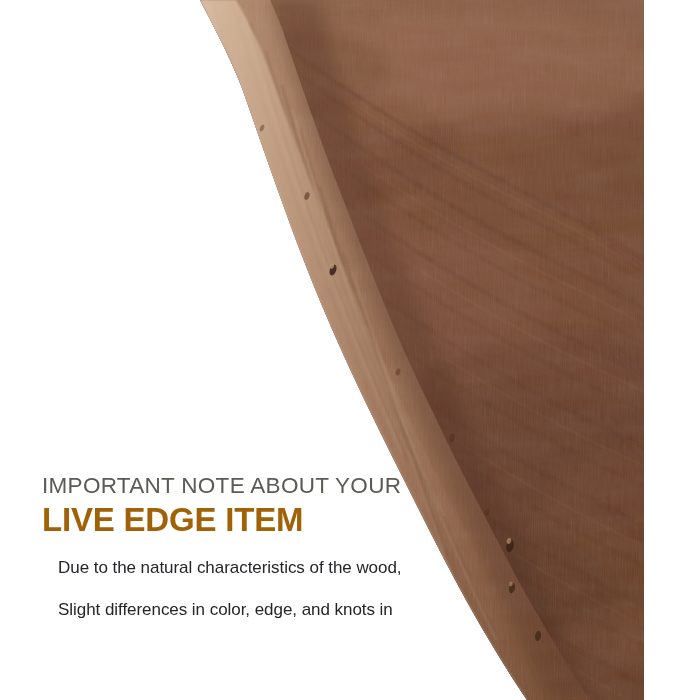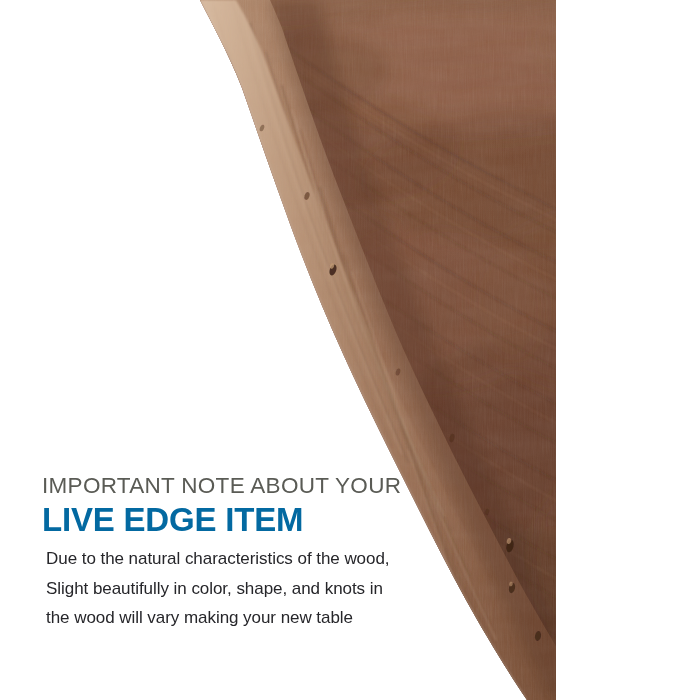--- a/index.html
+++ b/index.html
@@ -4,21 +4,21 @@
 <style>
   html,body{margin:0;padding:0;}
   body{
     width:700px;height:700px;
     background:#ffffff;
     font-family:"Liberation Sans", sans-serif;
     overflow:hidden;
   }
   #stage{
     position:relative;
-    width:556px;height:700px;
+    width:644px;height:700px;
     background:#ffffff;
     overflow:hidden;
   }
 
   
   #photo{
     position:absolute;inset:0;
     width:700px;height:700px;
   }
   #photo svg{display:block;width:700px;height:700px;}
@@ -36,33 +36,33 @@
     letter-spacing:0.3px;
     color:#5a5b55;
     font-weight:400;
     white-space:nowrap;
   }
   #headline{
     font-size:33px;
     line-height:39px;
     letter-spacing:-0.2px;
     font-weight:700;
-    color:#0369a1;
+    color:#a16207;
     white-space:nowrap;
     margin-top:1px;
   }
   #body{
     margin-top:7px;
     font-size:17px;
     line-height:25.6px;
     color:#26262a;
     font-weight:400;
     letter-spacing:-0.05px;
   }
-  #body p{margin:4px;white-space:nowrap;}
+  #body p{margin:16px;white-space:nowrap;}
 </style>
 </head>
 <body>
 
 <div id="stage">
 
   <div id="photo">
     <svg viewBox="0 0 700 700" xmlns="http://www.w3.org/2000/svg" preserveAspectRatio="none">
       <defs>
 
@@ -320,18 +320,17 @@
                  C 486,636 508,672 527,700" fill="none" stroke="#ffffff" stroke-width="1.2" opacity="0.30" filter="url(#fSoft3)"></path>
       </g>
     </svg>
   </div>
 
   <div id="copy">
     <div id="kicker">IMPORTANT NOTE ABOUT YOUR</div>
     <div id="headline">LIVE EDGE ITEM</div>
     <div id="body">
       <p>Due to the natural characteristics of the wood,</p>
-      <p>Slight beautifully in color, shape, and knots in</p>
-      <p>the wood will vary making your new table</p>
+      <p>Slight differences in color, edge, and knots in</p>
     </div>
   </div>
 
 </div>
 
 </body></html>

